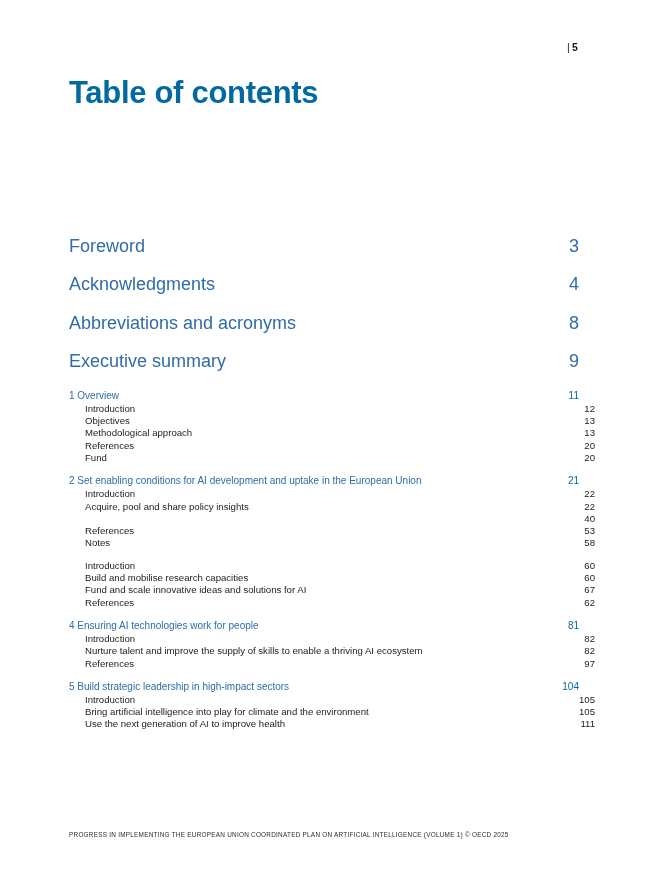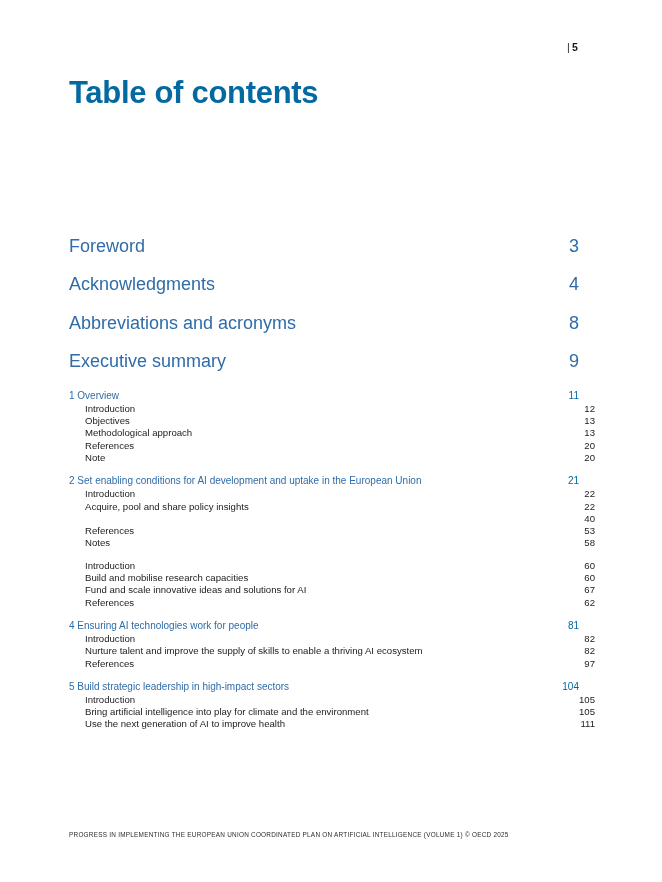--- a/index.html
+++ b/index.html
@@ -172,21 +172,21 @@
         <span class="toc-label">Methodological approach</span>
         <span class="toc-filler"></span>
         <span class="toc-page">13</span>
       </div>
       <div class="toc-row sub">
         <span class="toc-label">References</span>
         <span class="toc-filler"></span>
         <span class="toc-page">20</span>
       </div>
       <div class="toc-row sub">
-        <span class="toc-label">Note</span>
+        <span class="toc-label">Fund</span>
         <span class="toc-filler"></span>
         <span class="toc-page">20</span>
       </div>
     </div>
 
     <div class="chapter-block">
       <div class="toc-row chap">
         <span class="toc-label">2 Set enabling conditions for AI development and uptake in the European Union</span>
         <span class="toc-filler"></span>
         <span class="toc-page">21</span>

